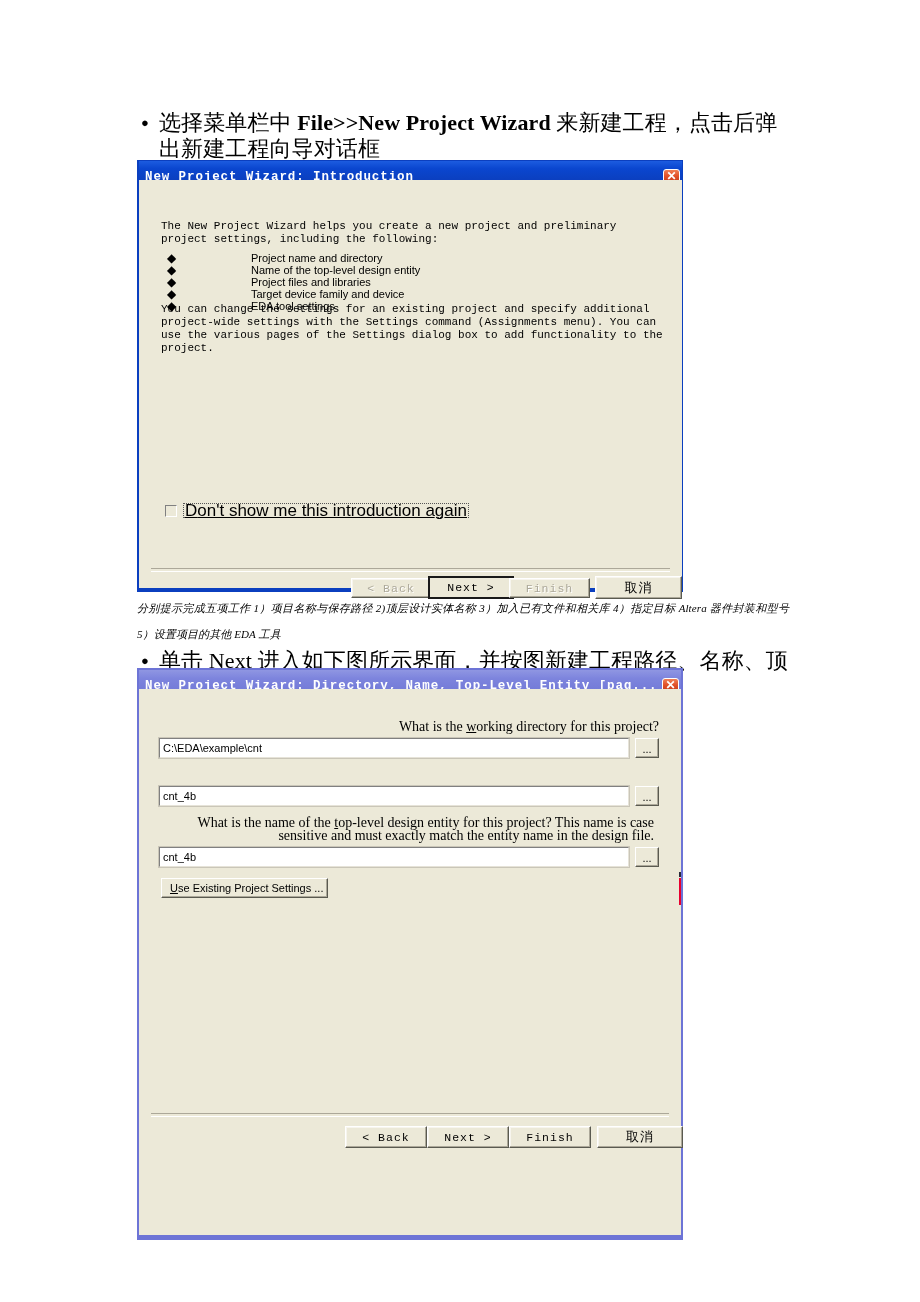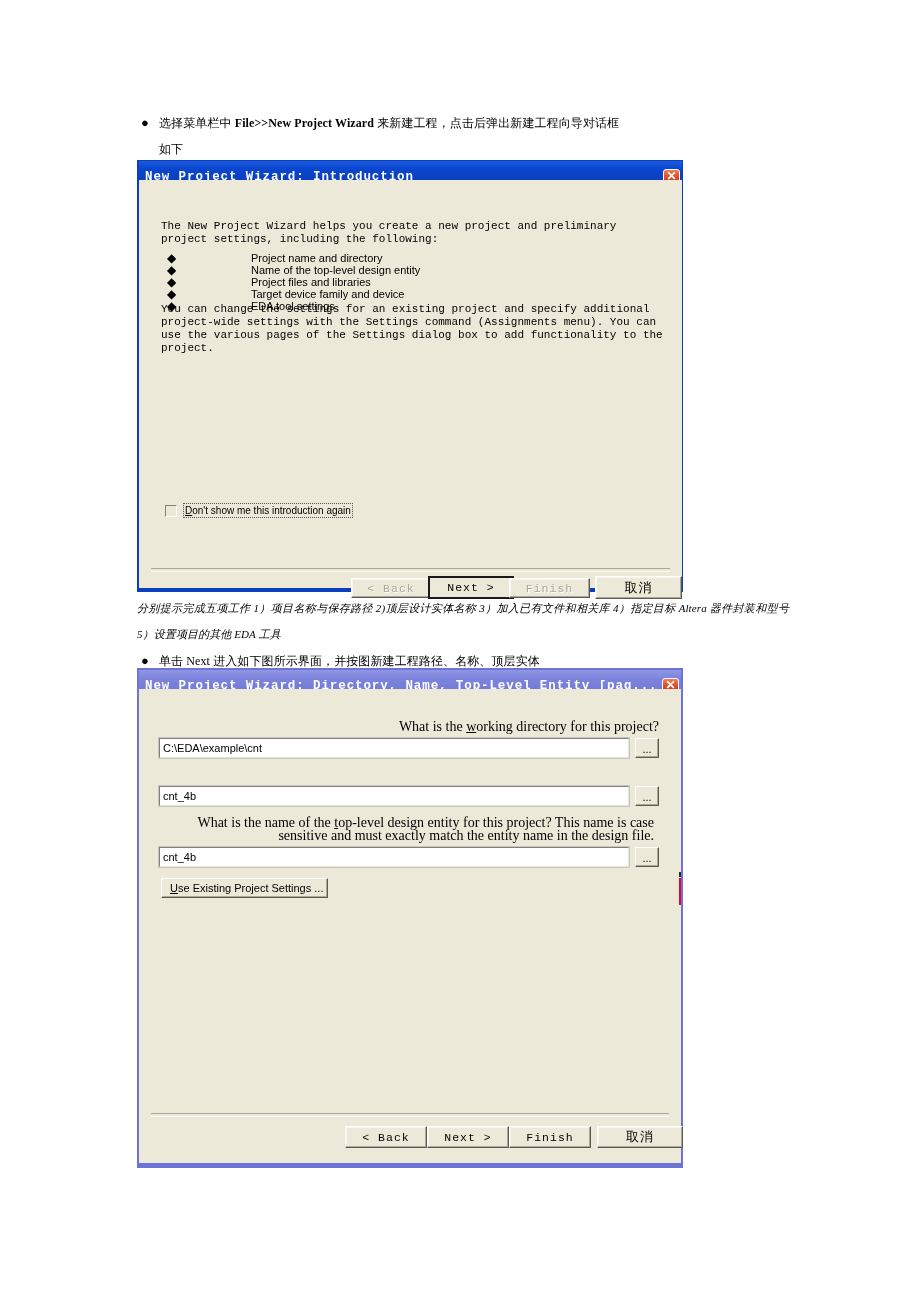--- a/index.html
+++ b/index.html
@@ -25,21 +25,21 @@
   .doc-bullet-mark {
     width: 22px;
     flex: 0 0 22px;
     font-size: 13px;
     line-height: 26px;
     text-align: left;
     padding-left: 4px;
     box-sizing: border-box;
   }
   .doc-bullet-text {
-    font-size: 12px;
+    font-size: 22px;
     line-height: 26px;
     letter-spacing: 0.1px;
   }
   .doc-para {
     position: absolute;
     font-size: 11px;
     line-height: 26px;
     letter-spacing: 0.1px;
     text-align: justify;
     font-style: italic;
@@ -58,21 +58,21 @@
     width: 546px;
     height: 432px;
     border: 1px solid #0b3fbf;
     border-bottom-width: 4px;
     border-left-width: 2px;
   }
   .dlg-2 {
     left: 137px;
     top: 668px;
     width: 546px;
-    height: 500px;
+    height: 572px;
     border: 2px solid #6d74d6;
     border-bottom-width: 5px;
   }
 
   .titlebar {
     height: 19px;
     display: flex;
     align-items: center;
     justify-content: space-between;
     padding: 12px 2px 0 6px;
@@ -153,21 +153,22 @@
     line-height: 12px;
   }
   .ilt { line-height: 12px; padding-left: 10px; }
 
   
   .chk-row {
     position: absolute;
     display: flex;
     align-items: center;
     font-family: "Liberation Sans", sans-serif;
-    font-size: 10px;
+    font-size: 17px;
+    text-decoration: underline;
   }
   .chk-box {
     width: 12px;
     height: 12px;
     background: #ece9d8;
     border-top: 1px solid #808080;
     border-left: 1px solid #808080;
     border-right: 1px solid #ffffff;
     border-bottom: 1px solid #ffffff;
     box-sizing: border-box;

